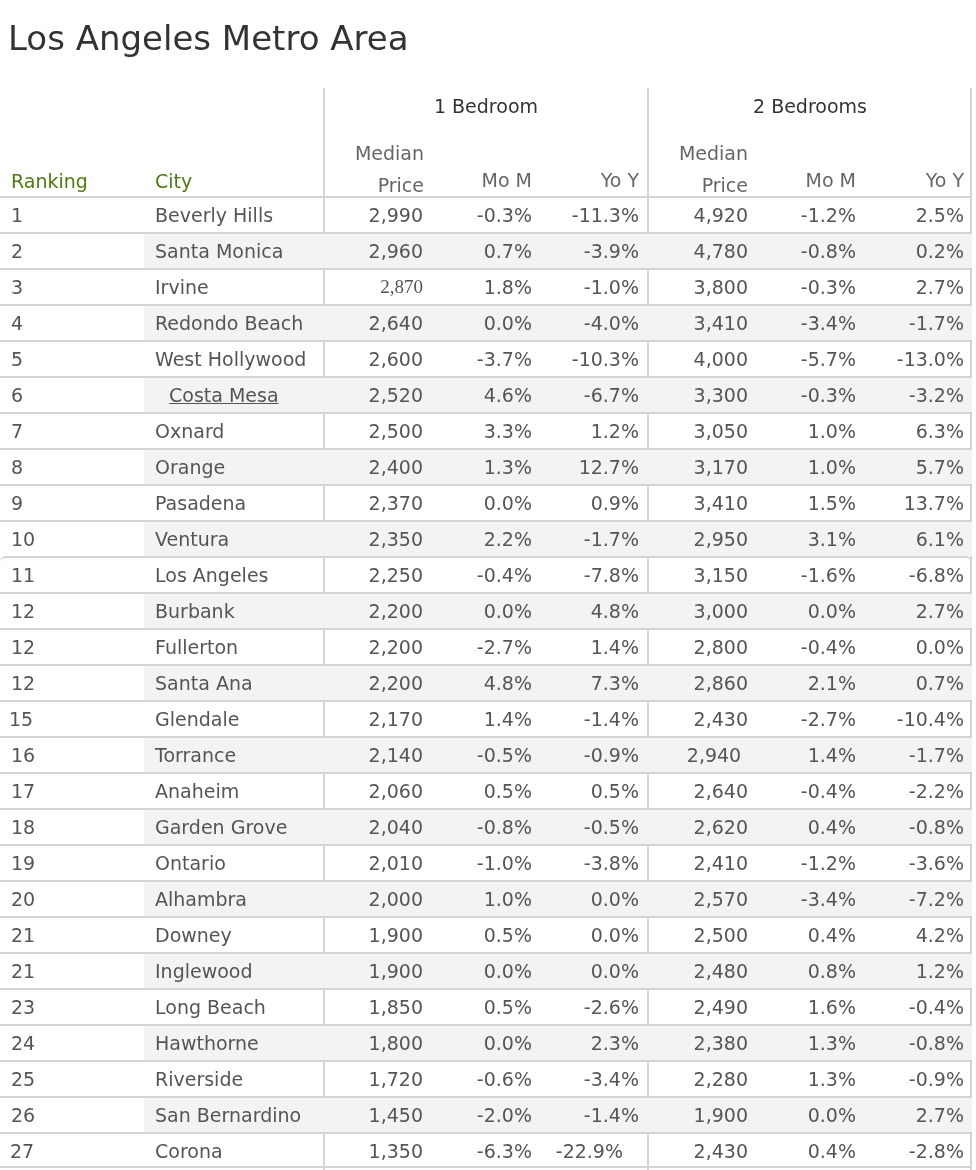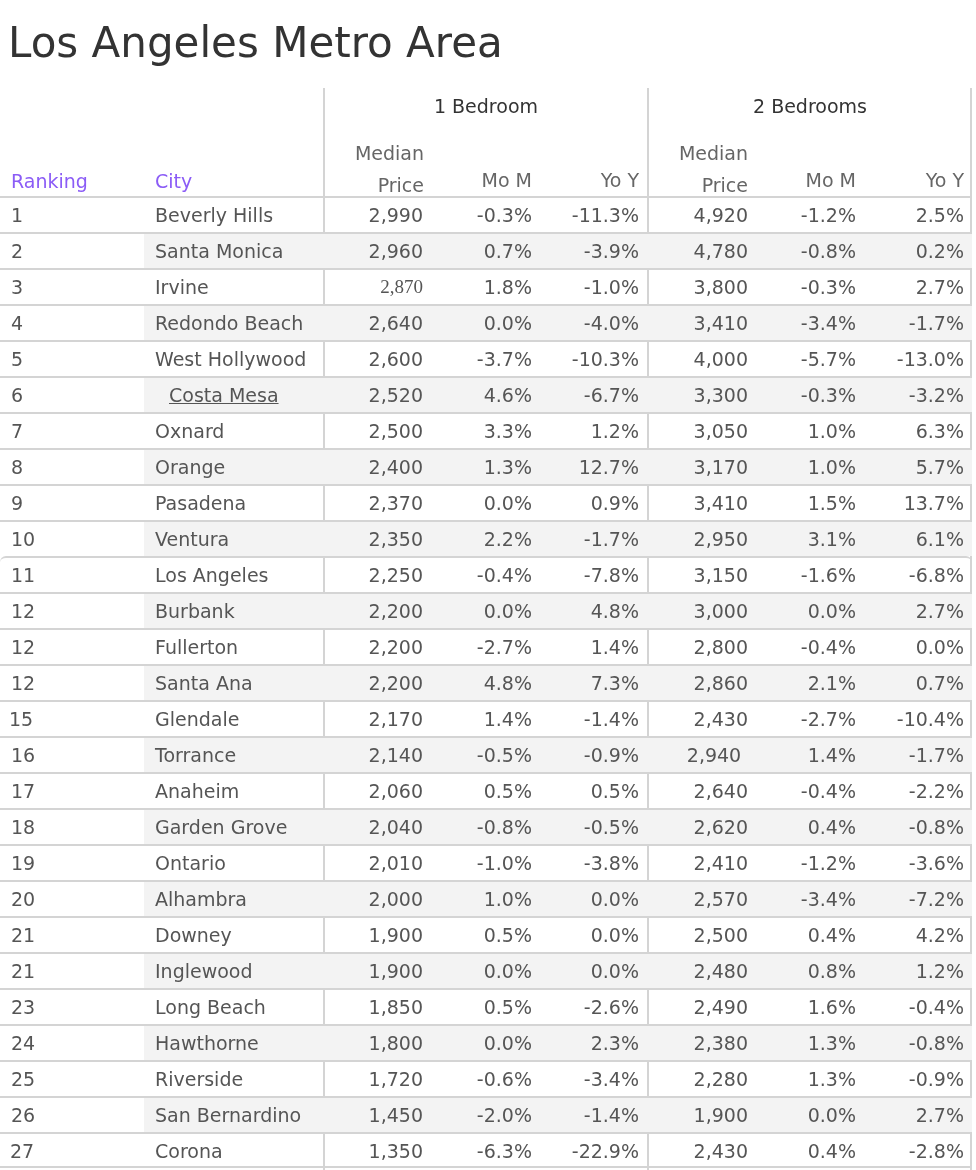--- a/index.html
+++ b/index.html
@@ -1,21 +1,21 @@
 <!DOCTYPE html>
 <html><head>
 <meta charset="utf-8">
 <style>
   html, body { margin: 0; padding: 0; background: #ffffff; }
   body { width: 976px; height: 1170px; overflow: hidden; font-family: "DejaVu Sans", sans-serif; color: #555; position: relative; }
-  .title { position: absolute; left: 8px; top: 18px; font-size: 42px; color: #333; font-weight: normal; letter-spacing: 0px; }
+  .title { position: absolute; left: 8px; top: 18px; font-size: 34px; color: #333; font-weight: normal; letter-spacing: 0px; }
   .vline { position: absolute; width: 2px; background: #d4d4d4; }
   .hdr-group { position: absolute; font-size: 19px; color: #333; text-align: center; }
   .hdr-sub { position: absolute; font-size: 19px; color: #666; }
-  .hdr-left { position: absolute; font-size: 19px; color: #8b5cf6; }
+  .hdr-left { position: absolute; font-size: 19px; color: #4d7c0f; }
   .row { position: absolute; left: 0; width: 972px; height: 34px; border-top: 2px solid #d4d4d4; box-sizing: border-box; }
   .row.shade .cityband, .row.shade .databand { background: #f3f3f3; }
   .cityband { position: absolute; left: 144px; width: 180px; top: 0; bottom: 0; }
   .databand { position: absolute; left: 324px; width: 648px; top: 0; bottom: 0; }
   .cell { position: absolute; top: 0; height: 32px; line-height: 34px; font-size: 19px; color: #555; white-space: nowrap; }
   .r { text-align: right; }
   .bottom-line { position: absolute; left: 0; width: 972px; height: 2px; background: #d4d4d4; }
 </style>
 </head>
 <body>
@@ -361,19 +361,19 @@
       <div class="cell r" style="left:754px;width:102px;">0.0%</div>
       <div class="cell r" style="left:864px;width:100px;">2.7%</div>
     </div>
     <div class="row" style="top: 1132px; height: 36px;">
       <div class="cityband"></div>
       <div class="databand"></div>
       <div class="cell" style="left:10px;">27</div>
       <div class="cell" style="left:155px;">Corona</div>
       <div class="cell r" style="left:324px;width:99px;">1,350</div>
       <div class="cell r" style="left:430px;width:102px;">-6.3%</div>
-      <div class="cell r" style="left:540px;width:99px;text-align:right;">-22.9%</div>
+      <div class="cell r" style="left:524px;width:99px;text-align:right;">-22.9%</div>
       <div class="cell r" style="left:648px;width:100px;">2,430</div>
       <div class="cell r" style="left:754px;width:102px;">0.4%</div>
       <div class="cell r" style="left:864px;width:100px;">-2.8%</div>
     </div>
   </div>
 <div class="bottom-line" style="top:1166px;"></div>
 
 </body></html>

